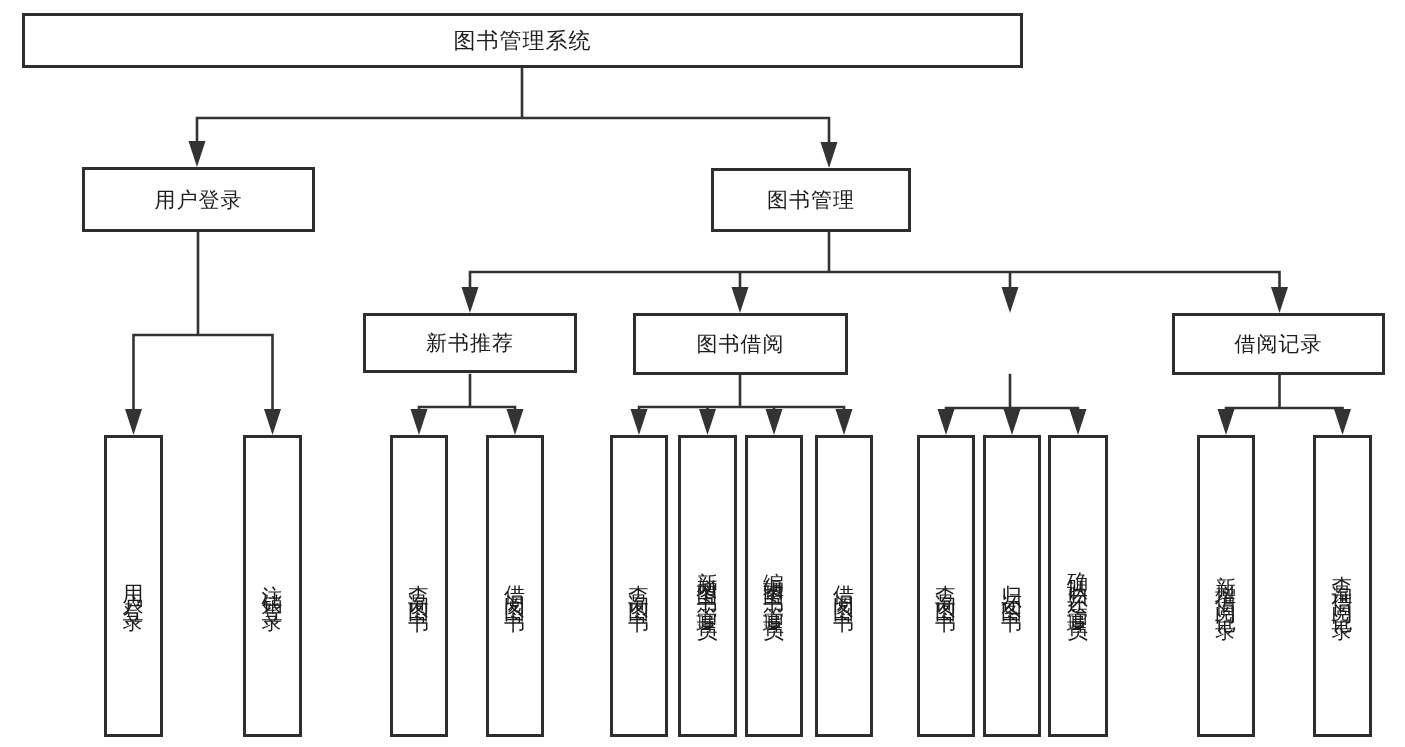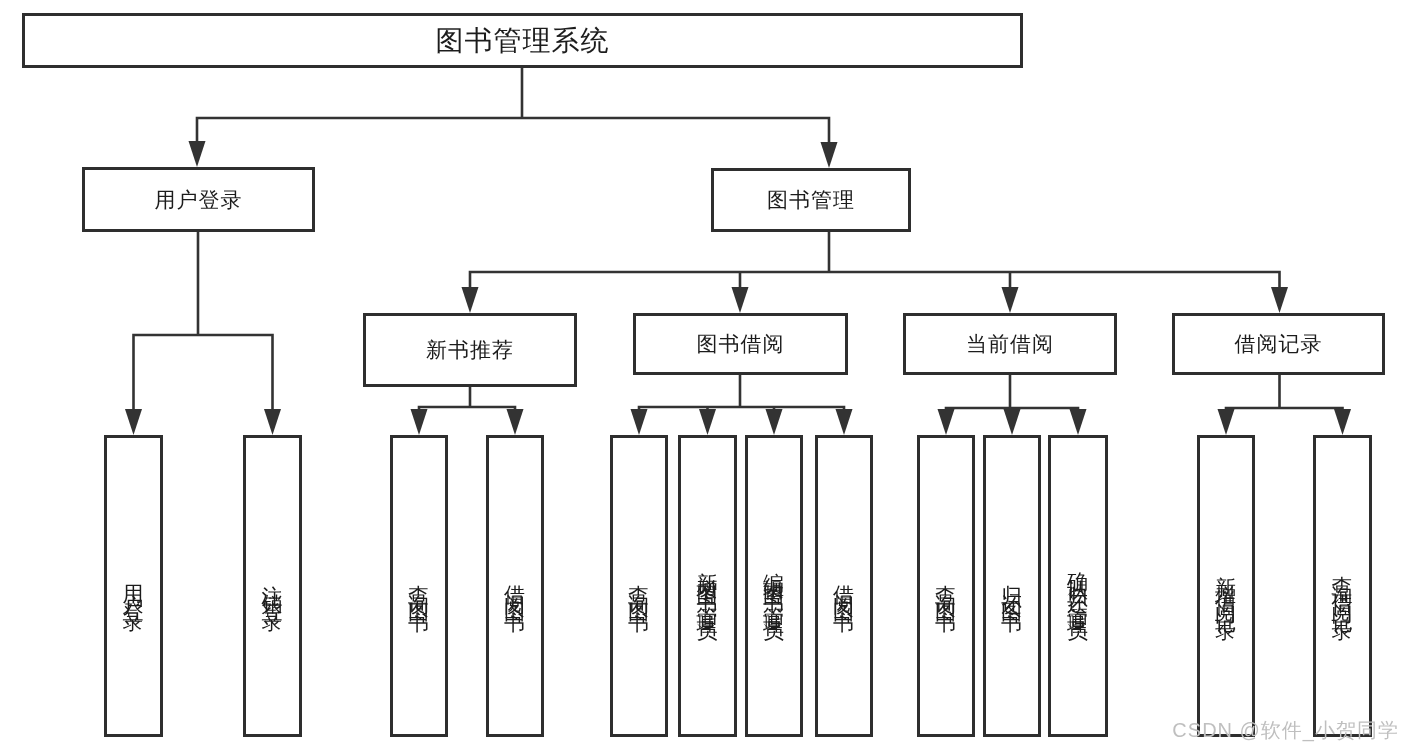--- a/index.html
+++ b/index.html
@@ -26,21 +26,21 @@
     border: 3px solid #2e2e2e;
     display: flex;
     align-items: center;
     justify-content: center;
     color: #1c1c1c;
     font-size: 21px;
     letter-spacing: 1px;
     z-index: 2;
   }
 
-  .node.root { font-size: 28px; }
+  .node.root { font-size: 22px; }
 
   .node.vbox .vlabel {
     writing-mode: vertical-rl;
     text-orientation: mixed;
     letter-spacing: 9px;
     line-height: 1.1;
     font-size: 21px;
     white-space: nowrap;
   }
 
@@ -98,28 +98,25 @@
     <span>图书管理系统</span>
   </div>
 
   <div class="node" style="left:82px; top:167px; width:233px; height:65px;">
     <span>用户登录</span>
   </div>
   <div class="node" style="left:711px; top:168px; width:200px; height:64px;">
     <span>图书管理</span>
   </div>
 
-  <div class="node" style="left:363px; top:313px; width:214px; height:74px;">
+  <div class="node" style="left:363px; top:313px; width:214px; height:60px;">
     <span>新书推荐</span>
   </div>
   <div class="node" style="left:633px; top:313px; width:215px; height:62px;">
     <span>图书借阅</span>
-  </div>
-  <div class="node" style="left:903px; top:313px; width:214px; height:62px;">
-    <span>当前借阅</span>
   </div>
   <div class="node" style="left:1172px; top:313px; width:213px; height:62px;">
     <span>借阅记录</span>
   </div>
 
   <div class="node vbox" style="left:104px; top:435px; width:59px; height:302px;">
     <span class="vlabel">用户登录</span>
   </div>
   <div class="node vbox" style="left:243px; top:435px; width:59px; height:302px;">
     <span class="vlabel">注销登录</span>
@@ -155,15 +152,14 @@
     <span class="vlabel">确认归还（管理员）</span>
   </div>
 
   <div class="node vbox" style="left:1197px; top:435px; width:58px; height:302px;">
     <span class="vlabel">新增借阅记录</span>
   </div>
   <div class="node vbox" style="left:1313px; top:435px; width:59px; height:302px;">
     <span class="vlabel">查询借阅记录</span>
   </div>
 
-  <div class="watermark">CSDN @软件_小贺同学</div>
 
 </div>
 
 </body></html>

